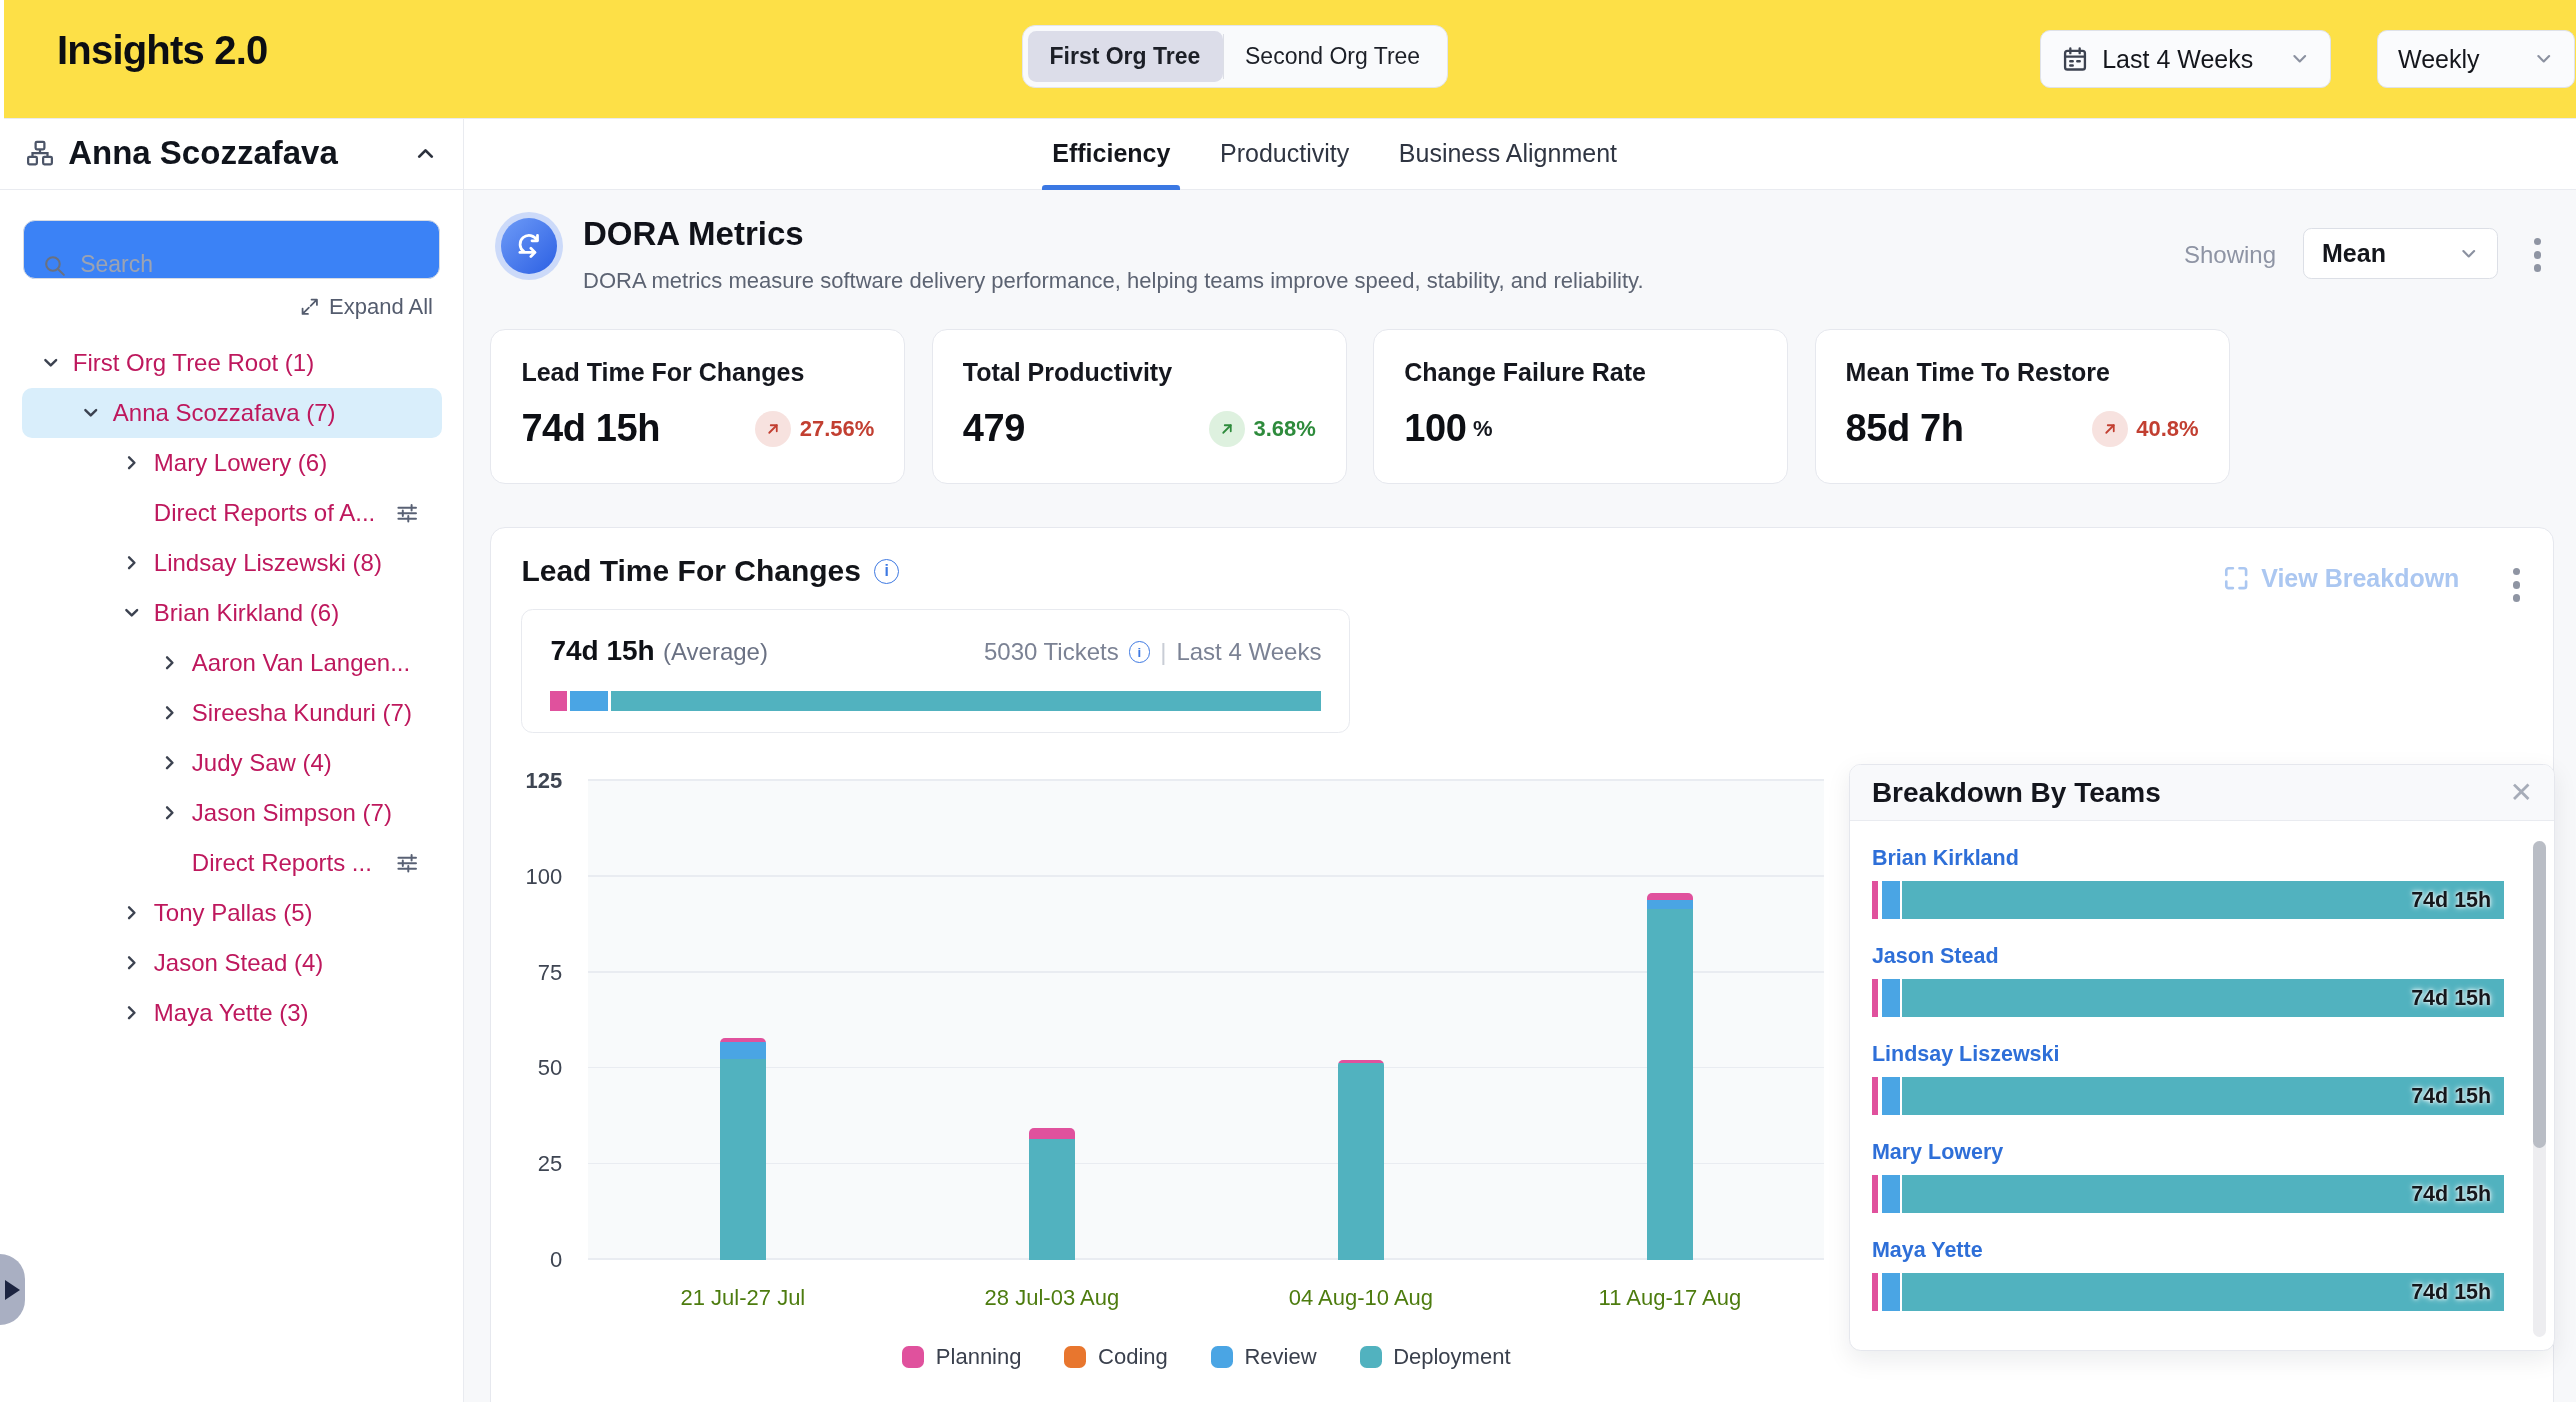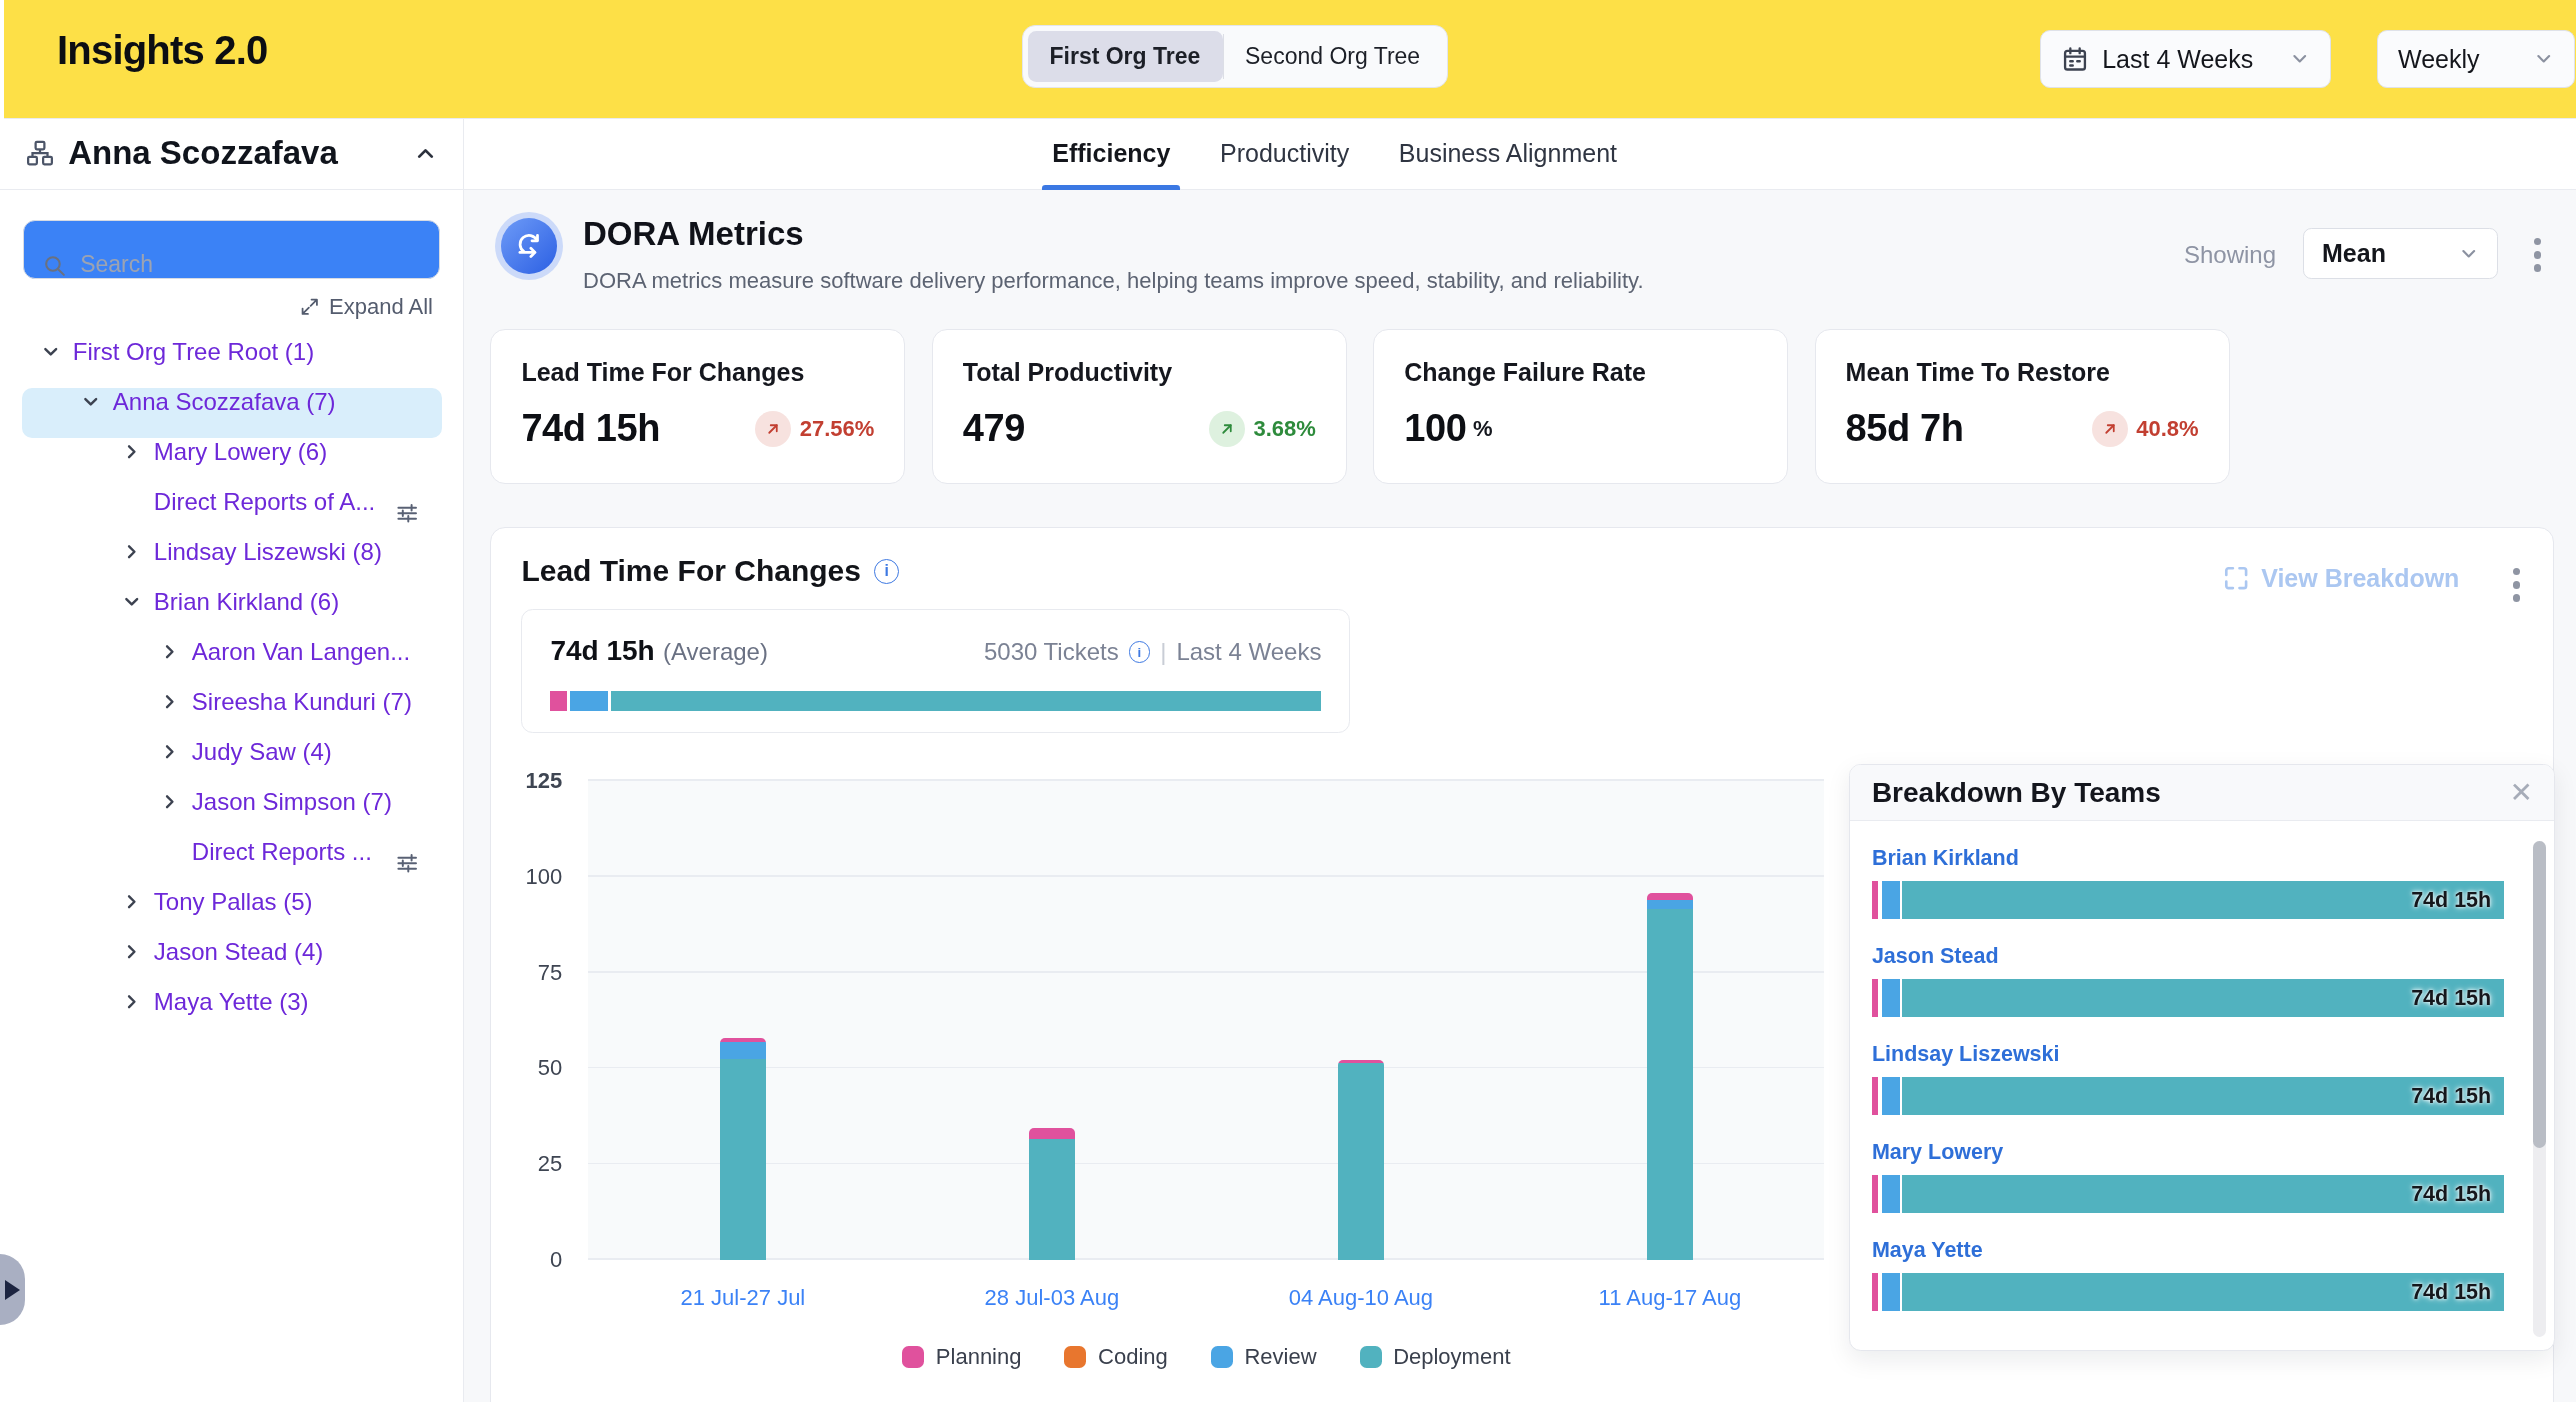--- a/index.html
+++ b/index.html
@@ -24,21 +24,21 @@
   .sidebar{position:absolute;left:0;top:117px;width:464px;height:1286px;background:#fff;border-right:1.7px solid #e9ebf0;z-index:4}
   .sidebar-head{height:73px;border-bottom:1.7px solid #e9ebf0;display:flex;align-items:center;padding:0 25px}
   .sidebar-head .org-icon{color:#4c5568}
   .sidebar-user{font-size:33px;font-weight:700;color:#10141c;margin-left:13.2px;flex:1}
   .collapse-btn{color:#2c313d;cursor:pointer}
   .search-box{margin:30px 23px 0 23px;height:59px;border:1.7px solid #d7dbe3;border-radius:12px;background:#3b82f6;display:flex;align-items:flex-end;padding:0 18px;gap:13.2px}
   .search-box input{border:none;outline:none;flex:1;font-size:23px;font-family:"Liberation Sans",sans-serif;color:#333a46;background:transparent}
   .search-box input::placeholder{color:#9ca3b2}
   .expand-all{margin:15px 30px 0 0;display:flex;justify-content:flex-end;align-items:center;gap:8.3px;font-size:22px;color:#545c6e;cursor:pointer}
   .tree{margin-top:18px}
-  .tree-row{position:relative;height:50px;margin:0 21.5px;display:flex;font-size:24px;color:#6d28d9;border-radius:10px;cursor:pointer}
+  .tree-row{position:relative;height:50px;margin:0 21.5px;display:flex;align-items:center;font-size:24px;color:#be185d;border-radius:10px;cursor:pointer}
   .tree-row.selected{background:#d9eefb}
   .tree-row .chev{width:28px;height:28px;display:flex;align-items:center;justify-content:center;color:#3c4250;flex:0 0 28px}
   .tree-row .chev svg{width:21.5px;height:21.5px}
   .tree-row .chev.down svg{transform:rotate(90deg)}
   .tree-row.lvl0{padding-left:15px}
   .tree-row.lvl1{padding-left:55px}
   .tree-row.lvl2{padding-left:96px}
   .tree-row.lvl3{padding-left:134px}
   .tree-label{margin-left:8.3px;white-space:nowrap}
   .config-btn{position:absolute;right:21.5px;top:11.6px;width:26.4px;height:26.4px;color:#596174}
@@ -100,21 +100,21 @@
   .avg-bar{position:absolute;left:28px;right:28px;bottom:21.5px;height:20px;display:flex;border-radius:2.5px}
   .mini-seg{height:100%}
 
   .yticks{position:absolute;left:0;top:253px;width:84px;height:479px}
   .ytick{position:absolute;right:13.2px;transform:translateY(50%);font-size:22px;color:#3e4552}
   .plot{position:absolute;left:97px;top:253px;width:1236px;height:479px;background:#f8fafb}
   .gridline{position:absolute;left:0;right:0;height:1.7px;background:#e9ecf1}
   .bar{position:absolute;bottom:0;width:46px;transform:translateX(-50%);display:flex;flex-direction:column;border-radius:5px 5px 0 0;overflow:hidden}
   .seg{width:100%}
   .xlabels{position:absolute;left:97px;top:757px;width:1236px;height:33px}
-  .xtick{position:absolute;transform:translateX(-50%);font-size:22px;color:#3b82f6;white-space:nowrap}
+  .xtick{position:absolute;transform:translateX(-50%);font-size:22px;color:#4d7c0f;white-space:nowrap}
   .legend{position:absolute;left:97px;top:816px;width:1236px;display:flex;justify-content:center;gap:43px}
   .legend-item{display:flex;align-items:center;gap:11.6px}
   .legend-swatch{width:22px;height:22px;border-radius:6.6px}
   .legend-label{font-size:22px;color:#3a404d}
 
   
   .breakdown{position:absolute;left:1358px;top:236px;width:706px;height:587px;background:#fff;border:1.7px solid #e5e7ed;border-radius:11.6px;box-shadow:0 8.3px 25px rgba(16,24,40,.08)}
   .bd-head{height:56px;background:#f8f9fb;border-bottom:1.7px solid #e9ebf0;border-radius:10px 10px 0 0;display:flex;align-items:center;padding:0 21.5px}
   .bd-title{font-size:28px;font-weight:700;color:#14161d}
   .bd-close{margin-left:auto;font-size:28px;color:#a6acb8;cursor:pointer;line-height:1}

